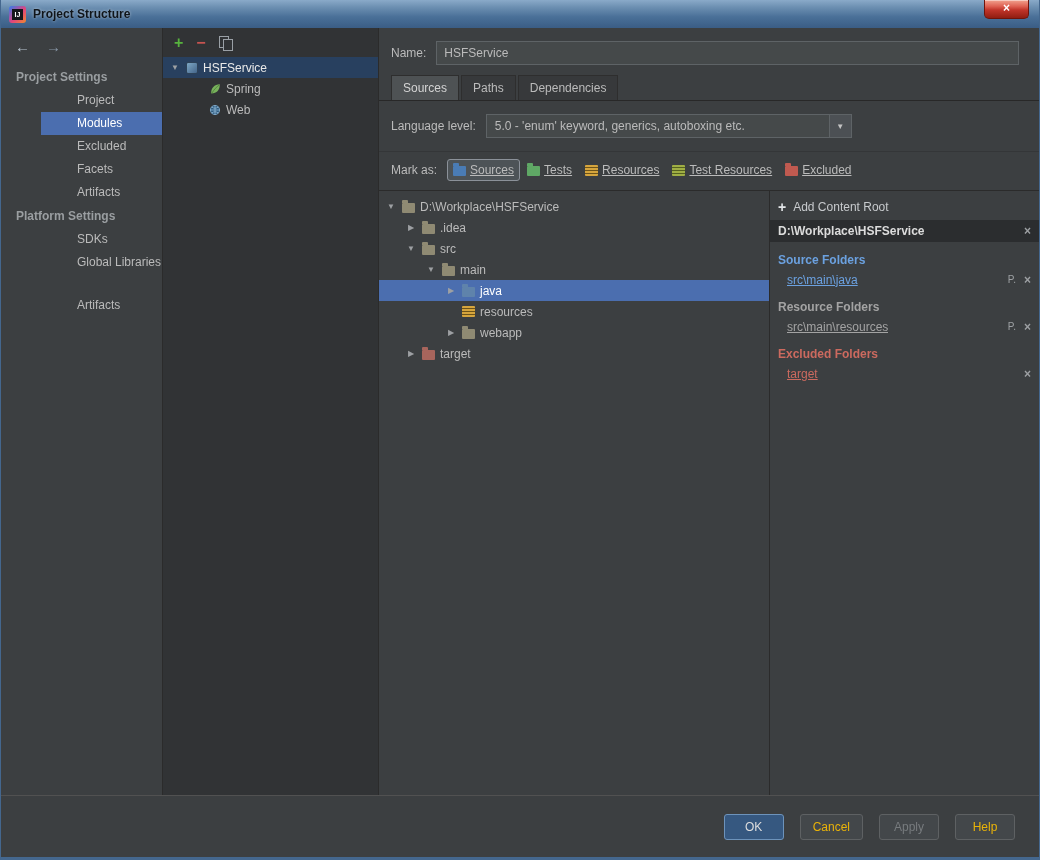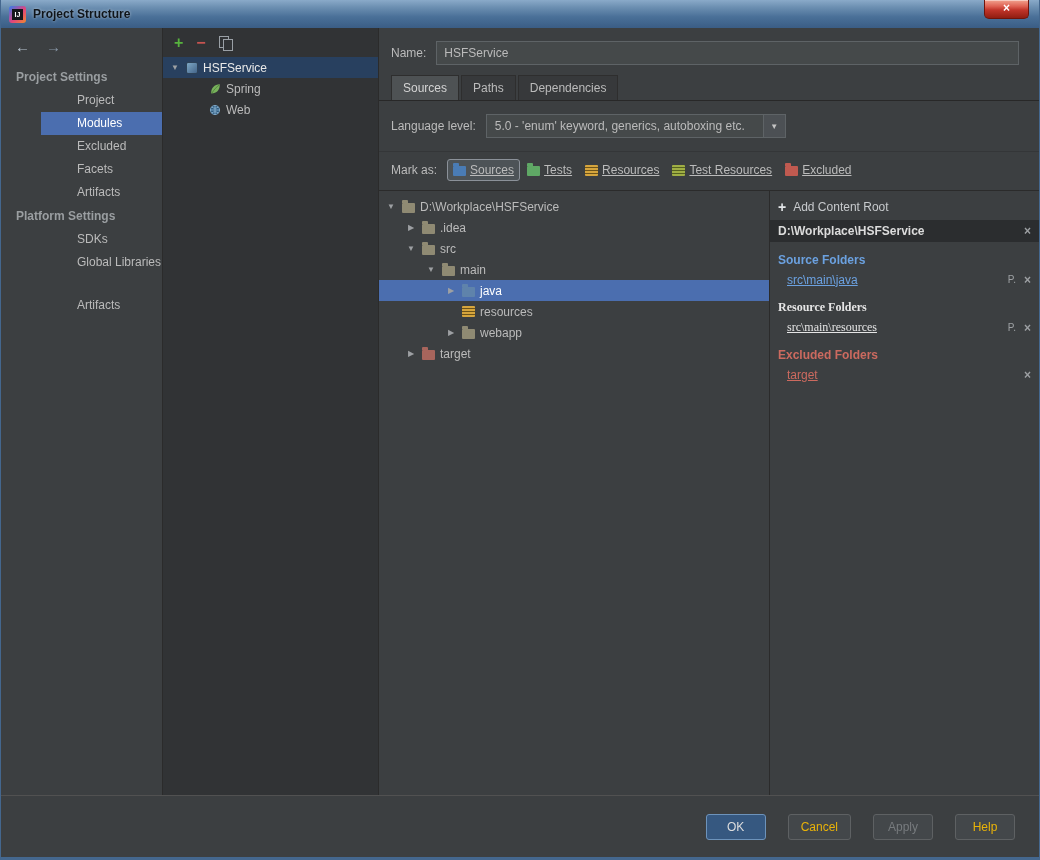--- a/index.html
+++ b/index.html
@@ -73,21 +73,21 @@
   .main { flex:1; display:flex; flex-direction:column; min-width:0; }
   .name-row { display:flex; align-items:center; gap:10px; padding:13px 20px 10px 12px; }
   .name-input { flex:1; height:24px; background:#45494a; border:1px solid #5e6366; color:#bbbbbb;
         padding:0 7px; font-family:"Liberation Sans",sans-serif; font-size:12px; outline:none; }
   .tabs-row { display:flex; gap:2px; padding-left:12px; border-bottom:1px solid #282828; }
   .tab { padding:5px 11px; border:1px solid #2e2e2e; border-bottom:none; background:#37393b;
         cursor:pointer; }
   .tab.selected { background:#4e5254; color:#d4d4d4; }
   .lang-row { display:flex; align-items:center; gap:10px; padding:13px 0 13px 12px;
         border-bottom:1px solid #343638; }
-  .combo { width:300px; height:24px; display:flex; border:1px solid #5e6366; background:#45494a;
+  .combo { width:366px; height:24px; display:flex; border:1px solid #5e6366; background:#45494a;
         cursor:pointer; }
   .combo-text { flex:1; line-height:22px; padding:0 8px; white-space:nowrap; overflow:hidden; }
   .combo-arrow { width:22px; flex:none; background:#4c5054; border-left:1px solid #5e6366;
         display:flex; align-items:center; justify-content:center; font-size:8px; color:#c4c4c4; }
   .mark-row { display:flex; align-items:center; gap:1px; padding:7px 12px 9px;
         border-bottom:1px solid #2b2b2b; }
   .mark-label { margin-right:9px; }
   .mark-btn { display:flex; align-items:center; gap:4px; padding:3px 5px; border:1px solid transparent;
         border-radius:3px; cursor:pointer; white-space:nowrap; }
   .mark-btn.selected { background:#4d5357; border-color:#8b9199; }
@@ -106,26 +106,26 @@
   .root-bar { height:22px; background:#2b2d2f; display:flex; align-items:center; padding:0 8px;
         color:#dcdcdc; font-weight:bold; }
   .xicon { margin-left:auto; color:#9da0a3; font-weight:bold; cursor:pointer; font-size:12px; }
   .grp-title { font-weight:bold; padding:11px 8px 3px; }
   .grp-item { display:flex; align-items:center; padding:2px 8px 2px 17px; height:19px; }
   .grp-item .path { text-decoration:underline; cursor:pointer; white-space:nowrap; overflow:hidden; }
   .pico { margin-left:auto; color:#9da0a3; font-size:10px; cursor:pointer; }
   .grp-item .xicon { margin-left:8px; }
   .grp-item.no-p .xicon { margin-left:auto; }
   .c-src { color:#6ba1e0; }
-  .c-res { color:#e5e5e5;font-family:Liberation Serif, serif; }
+  .c-res { color:#a3a3a3; }
   .c-exc { color:#cc6a5f; }
 
   
   .footer { height:62px; flex:none; border-top:1px solid #515151; background:#3c3f41;
-        display:flex; align-items:center; justify-content:flex-end; gap:22px; padding-right:24px; }
+        display:flex; align-items:center; justify-content:flex-end; gap:16px; padding-right:24px; }
   .btn { min-width:60px; height:26px; background:#43474a; border:1px solid #5e6163; border-radius:3px;
         color:#eab308; display:flex; align-items:center; justify-content:center; padding:0 12px;
         cursor:pointer; }
   .btn.primary { background:#365880; border-color:#6d93bb; color:#dddddd; }
   .btn.disabled { color:#777b7e; cursor:default; }
 </style>
 </head>
 <body>
 
 <div class="window">

